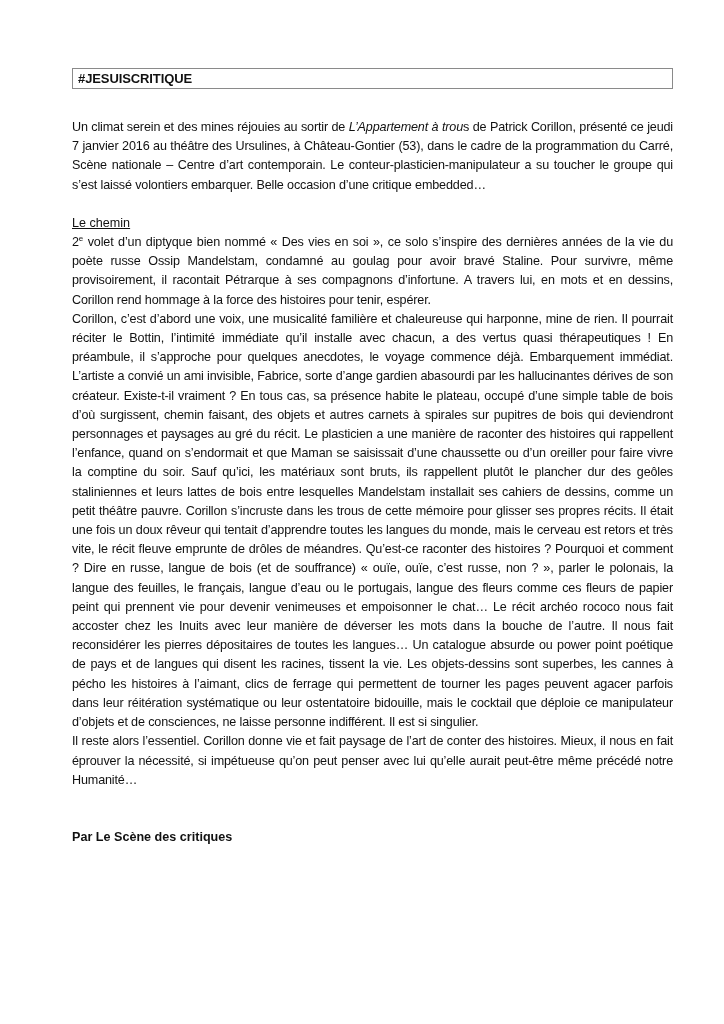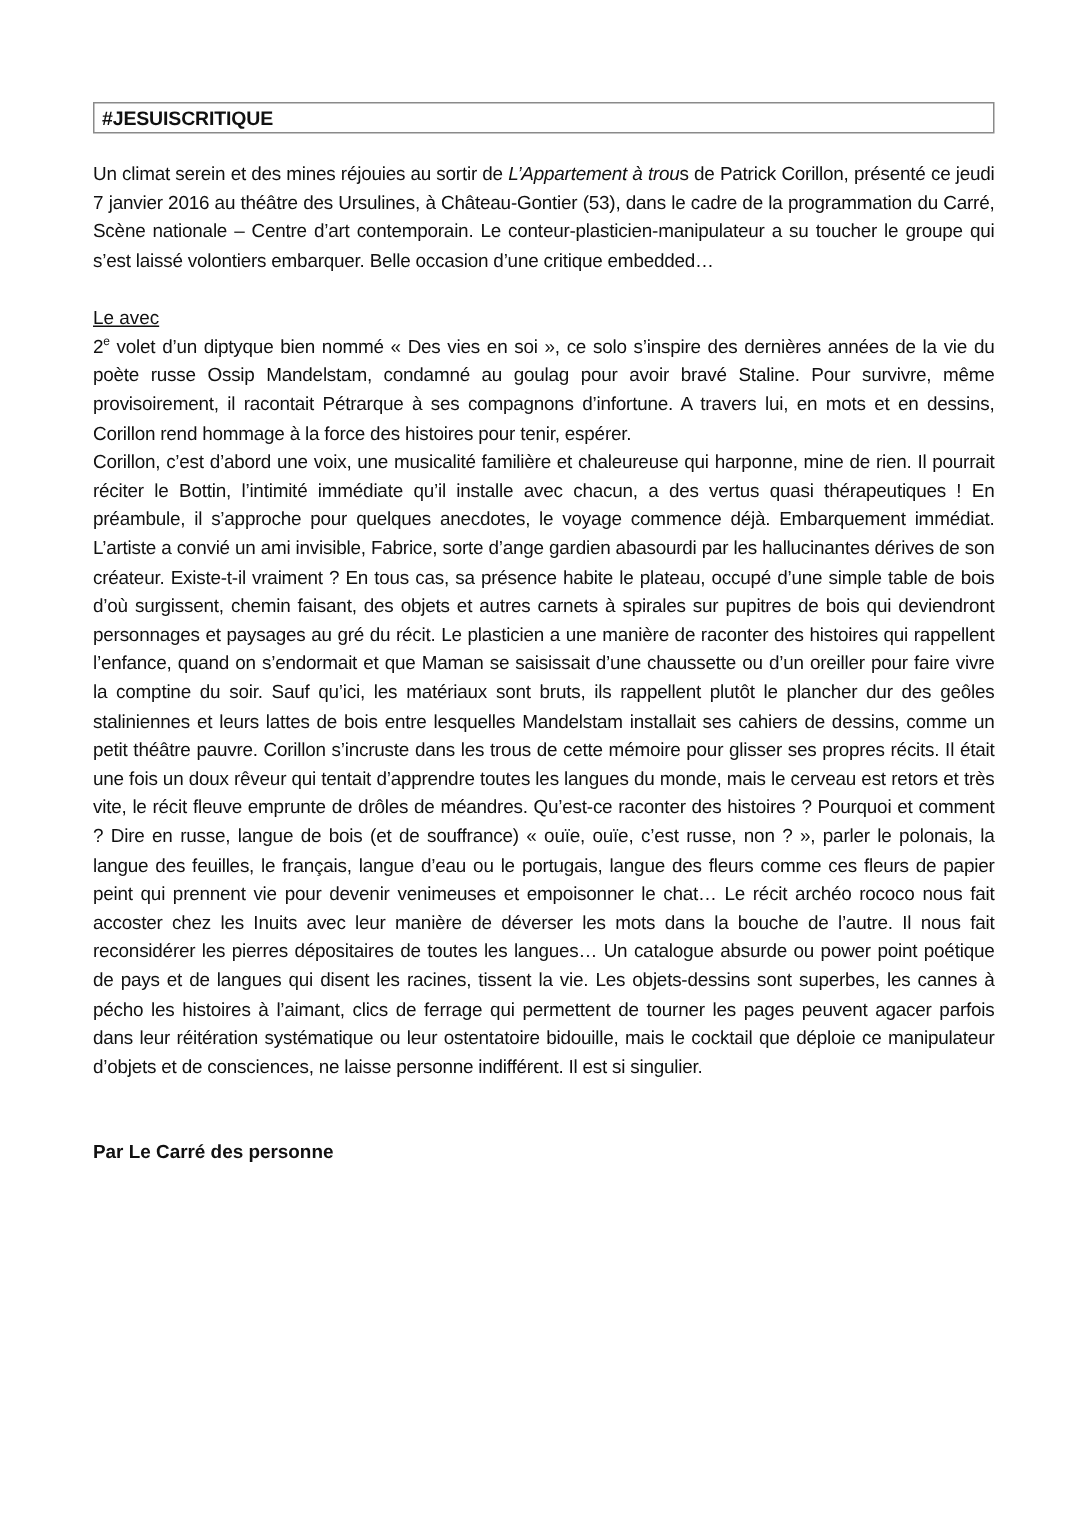--- a/index.html
+++ b/index.html
@@ -10,42 +10,42 @@
     body {
       width: 724px;
       height: 1024px;
       position: relative;
       overflow: hidden;
       font-family: "Liberation Sans", sans-serif;
       color: #111111;
     }
     .page {
       position: absolute;
-      left: 62px;
+      left: 72px;
       top: 68px;
       width: 601px;
     }
     .header-box {
       border: 1px solid #8a8a8a;
       height: 21px;
       box-sizing: border-box;
       padding: 2px 0 0 5px;
       font-weight: bold;
       font-size: 13px;
       line-height: 16px;
       letter-spacing: -0.1px;
     }
     .para {
       font-size: 12.6px;
       line-height: 19.2px;
       text-align: justify;
       margin: 0;
       letter-spacing: -0.15px;
     }
-    .intro { margin-top: 18px; }
+    .intro { margin-top: 29px; }
     .section-title {
       text-decoration: underline;
       font-size: 12.6px;
       line-height: 19.2px;
       margin-top: 19px;
       display: block;
     }
     .last-line { text-align-last: left; }
     .signature {
       margin-top: 38px;
@@ -60,22 +60,23 @@
 <body>
 
 <div class="page">
 
   <div class="header-box">
     <span>#JESUISCRITIQUE</span>
   </div>
 
   <p class="para intro last-line"><span>Un climat serein et des mines réjouies au sortir de </span><em>L’Appartement à trou</em><span>s de Patrick Corillon, présenté ce jeudi 7 janvier 2016 au théâtre des Ursulines, à Château-Gontier (53), dans le cadre de la programmation du Carré, Scène nationale – Centre d’art contemporain. Le conteur-plasticien-manipulateur a su toucher le groupe qui s’est laissé volontiers embarquer. Belle occasion d’une critique embedded…</span></p>
 
-  <span class="section-title">Le avec</span>
+  <span class="section-title">Le chemin</span>
   <p class="para last-line"><span>2</span><sup>e</sup><span> volet d’un diptyque bien nommé « Des vies en soi », ce solo s’inspire des dernières années de la vie du poète russe Ossip Mandelstam, condamné au goulag pour avoir bravé Staline. Pour survivre, même provisoirement, il racontait Pétrarque à ses compagnons d’infortune. A travers lui, en mots et en dessins, Corillon rend hommage à la force des histoires pour tenir, espérer.</span></p>
 
   <p class="para last-line">Corillon, c’est d’abord une voix, une musicalité familière et chaleureuse qui harponne, mine de rien. Il pourrait réciter le Bottin, l’intimité immédiate qu’il installe avec chacun, a des vertus quasi thérapeutiques ! En préambule, il s’approche pour quelques anecdotes, le voyage commence déjà. Embarquement immédiat. L’artiste a convié un ami invisible, Fabrice, sorte d’ange gardien abasourdi par les hallucinantes dérives de son créateur. Existe-t-il vraiment ? En tous cas, sa présence habite le plateau, occupé d’une simple table de bois d’où surgissent, chemin faisant,  des objets et autres carnets à spirales sur pupitres de bois qui deviendront personnages et paysages au gré du récit. Le plasticien a une manière de raconter des histoires qui rappellent l’enfance, quand on s’endormait et que Maman se saisissait d’une chaussette ou d’un oreiller pour faire vivre la comptine du soir. Sauf qu’ici, les matériaux sont bruts, ils rappellent plutôt le plancher dur des geôles staliniennes et leurs lattes de bois entre lesquelles Mandelstam installait ses cahiers de dessins, comme un petit théâtre pauvre. Corillon s’incruste dans les trous de cette mémoire pour glisser ses propres récits. Il était une fois un doux rêveur qui tentait d’apprendre toutes les langues du monde, mais le cerveau est retors et très vite, le récit fleuve emprunte de drôles de méandres. Qu’est-ce raconter des histoires ? Pourquoi et comment ? Dire en russe,  langue de bois (et de souffrance) « ouïe, ouïe, c’est russe, non ? », parler le polonais, la  langue des feuilles, le français, langue d’eau ou le portugais, langue des fleurs comme ces fleurs de papier peint qui prennent vie pour devenir venimeuses et empoisonner le chat… Le récit archéo rococo nous fait accoster chez les Inuits avec leur manière de déverser les mots dans la bouche de l’autre. Il nous fait reconsidérer les pierres dépositaires de toutes les langues… Un catalogue absurde ou power point poétique de pays et de langues qui disent les racines, tissent la vie. Les objets-dessins sont superbes, les cannes à pécho les histoires à l’aimant, clics de ferrage qui permettent de tourner les pages peuvent agacer parfois dans leur réitération systématique ou leur ostentatoire bidouille, mais le cocktail que déploie ce manipulateur d’objets et de consciences, ne laisse personne indifférent. Il est si singulier.</p>
+  <p class="para last-line">Il reste alors l’essentiel. Corillon donne vie et fait paysage de l’art de conter des histoires. Mieux, il nous en fait éprouver la nécessité, si impétueuse qu’on peut penser avec lui qu’elle aurait peut-être même précédé notre Humanité…</p>
 
   <div class="signature">
-    <div>Par Le Carré des personne</div>
+    <div>Par Le Scène des critiques</div>
   </div>
 
 </div>
 
 </body></html>

